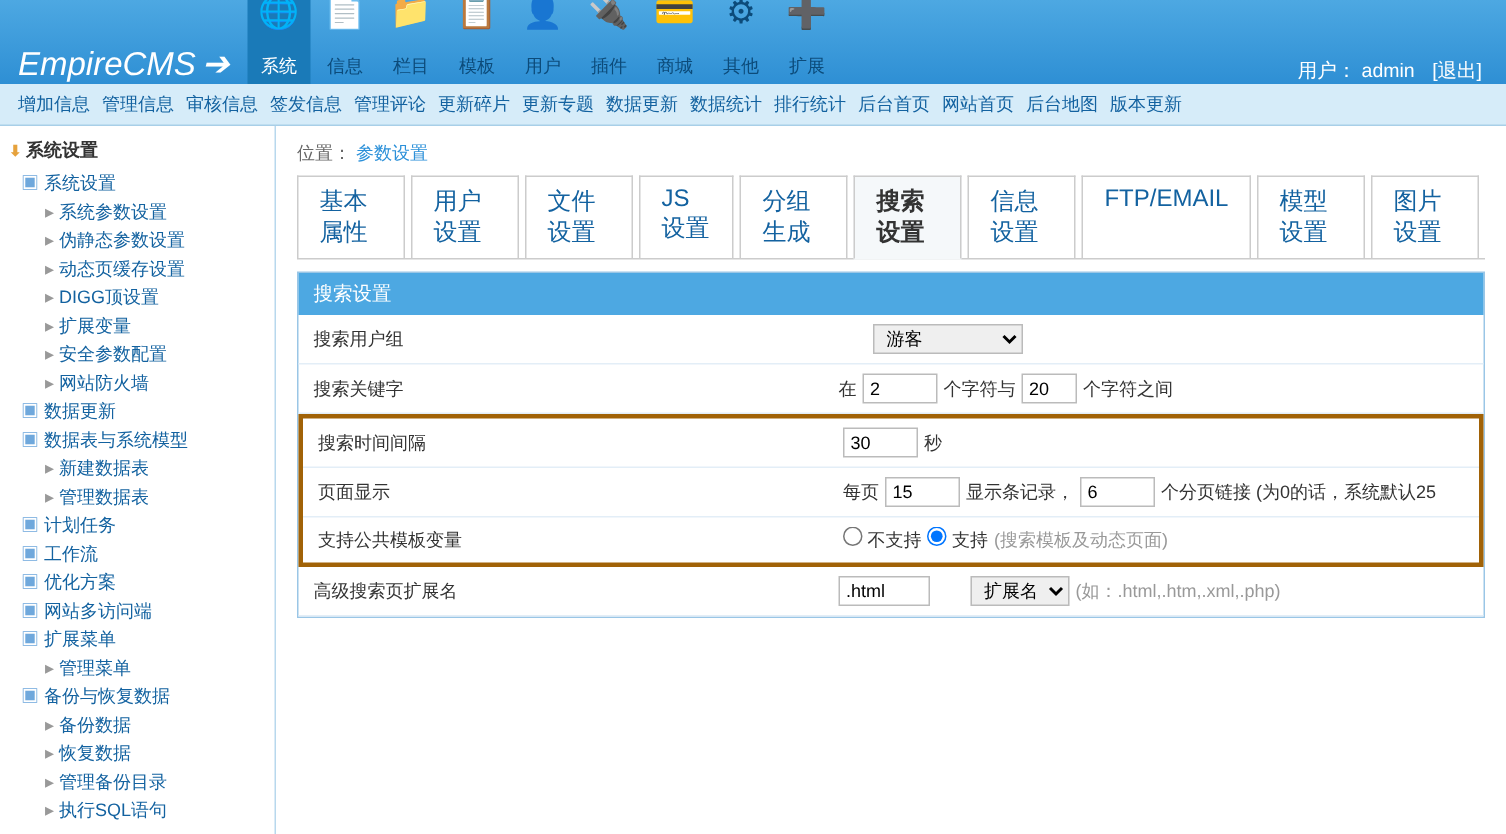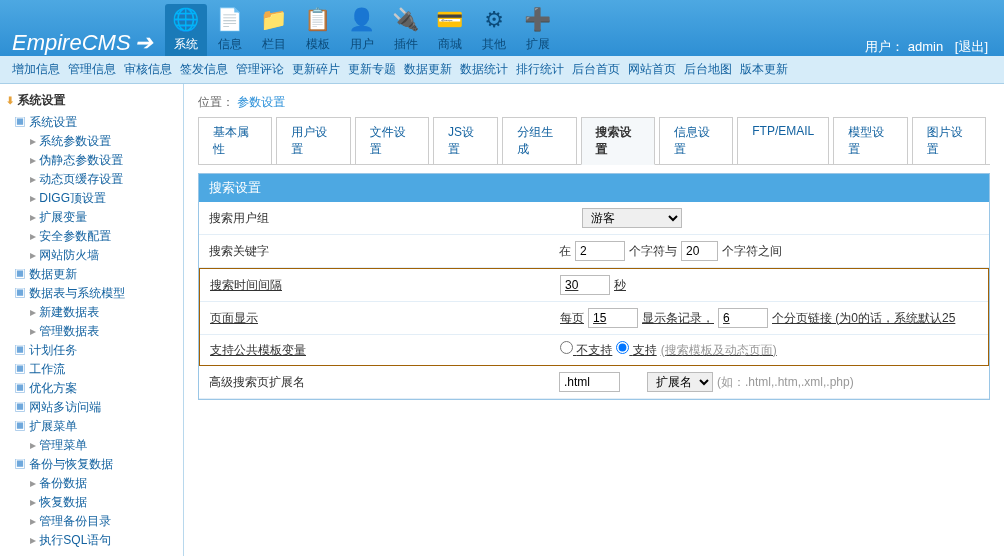--- a/index.html
+++ b/index.html
@@ -4,49 +4,49 @@
 <style>
 * { margin: 0; padding: 0; box-sizing: border-box; }
 body { font-family: Arial, sans-serif; font-size: 12px; color: #333; background: #fff; overflow: hidden; }
 .header { background: linear-gradient(#4DA8E2, #2E8FD4); height: 56px; display: flex; align-items: flex-end; position: relative; }
 .logo { color: #fff; font-size: 22px; font-style: italic; padding: 0 12px; display: flex; align-items: center; }
 .logo-arrow { margin-left: 4px; }
 .top-icons { display: flex; gap: 2px; }
 .top-icon { width: 42px; text-align: center; cursor: pointer; color: #0c4b7a; }
 .top-icon.active { background: #1a7ab8; color: #fff; border-radius: 3px 3px 0 0; }
 .top-icon .ico { height: 32px; display: flex; align-items: center; justify-content: center; font-size: 22px; }
-.top-icon .lbl { font-size: 12px; padding-bottom: 3px; }
+.top-icon .lbl { font-size: 12px; padding-bottom: 3px; margin-top: 12px; }
 .user-area { position: absolute; right: 16px; color: #fff; font-size: 13px; }
 .user-area a { color: #fff; text-decoration: none; margin-left: 8px; }
 .menubar { background: #d6ecf9; height: 28px; display: flex; align-items: center; padding: 0 12px; gap: 8px; color: #1362a0; border-bottom: 1px solid #a8cfe8; }
 .menubar span { cursor: pointer; }
 .layout { display: flex; height: calc(556px - 84px); }
 .sidebar { width: 184px; border-right: 1px solid #b8d8ed; overflow-y: auto; background: #fff; padding: 4px 0; }
 .sb-title { font-weight: bold; color: #333; padding: 4px 6px; }
 .sb-title::before { content: "⬇"; color: #e6a23c; margin-right: 3px; font-size: 10px; }
 .tree { padding-left: 2px; }
 .tnode { padding: 1px 0 1px 12px; color: #1362a0; cursor: pointer; white-space: nowrap; }
 .tnode.folder::before { content: "▣ "; color: #6fa8dc; }
 .tnode.leaf { padding-left: 28px; }
 .tnode.leaf::before { content: "▸ "; color: #999; }
 .content { flex: 1; padding: 10px 14px; overflow: auto; }
 .breadcrumb { color: #666; margin-bottom: 6px; }
 .breadcrumb a { color: #2b90d9; text-decoration: none; }
 .tabs { display: flex; border-bottom: 1px solid #ccc; margin-bottom: 8px; }
-.tab { padding: 6px 14px; border: 1px solid #ccc; border-bottom: none; margin-right: 4px; cursor: pointer; background: #fff; color: #1362a0; font-size: 12px; }
+.tab { padding: 6px 14px; border: 1px solid #ccc; border-bottom: none; margin-right: 4px; cursor: pointer; background: #fff; color: #1362a0; font-size: 16px; }
 .tab.active { background: #f5f8fa; border-bottom: 1px solid #f5f8fa; margin-bottom: -1px; font-weight: bold; color: #333; }
 .panel { border: 1px solid #9ac6e6; }
 .panel-hd { background: #4da8e2; color: #fff; padding: 5px 10px; font-size: 13px; }
 .panel-bd { }
 .row { display: flex; align-items: center; padding: 6px 10px; border-bottom: 1px solid #e3eef7; min-height: 30px; }
 .row .lbl { width: 350px; color: #333; }
 .row .ctl { flex: 1; display: flex; align-items: center; gap: 4px; }
 .row .ctl input[type=text] { border: 1px solid #bbb; padding: 2px 4px; font-size: 12px; }
 .row .ctl select { border: 1px solid #bbb; padding: 1px 4px; font-size: 12px; margin-left: 23px; }
-.redbox { border: 1px solid #a16207; text-decoration: underline; }
+.redbox { border: 3px solid #a16207; }
 .hint { color: #999; }
 </style>
 </head>
 <body>
 
 <div class="header">
   <div class="logo">
     <span>EmpireCMS</span>
     <span class="logo-arrow">➔</span>
   </div>

